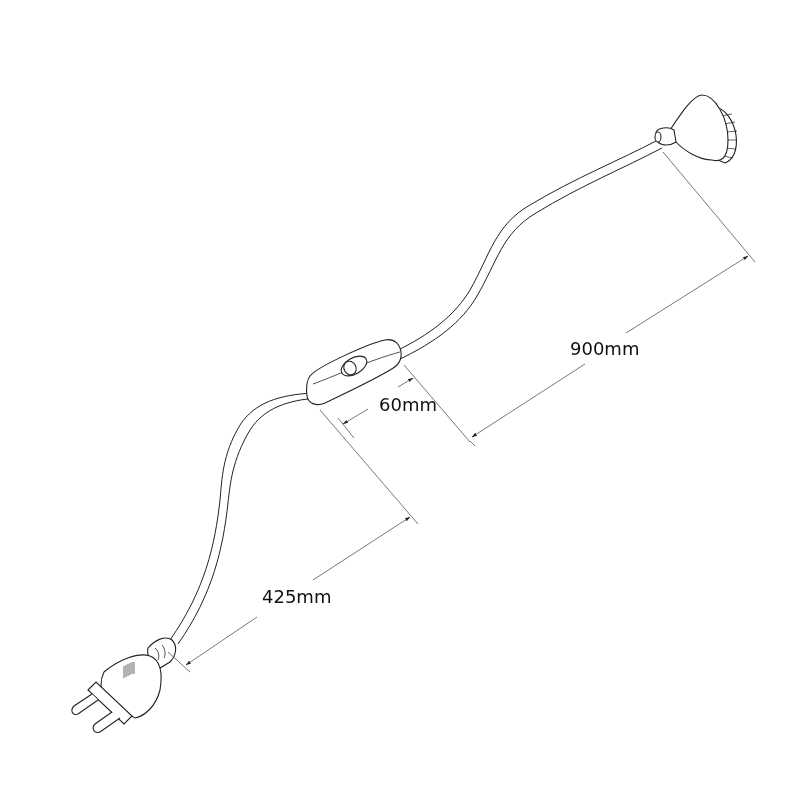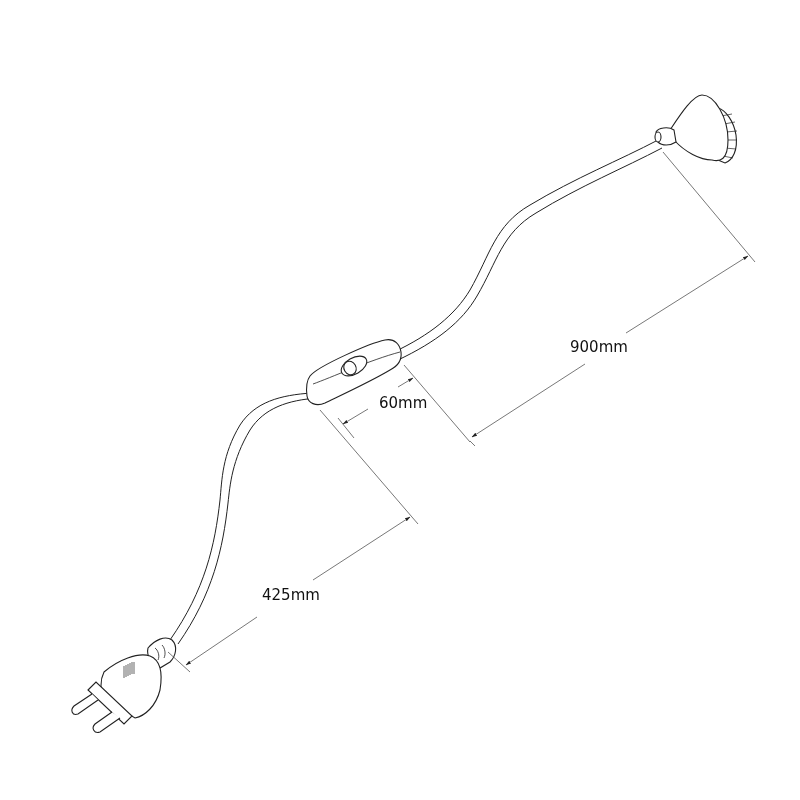--- a/index.html
+++ b/index.html
@@ -1,21 +1,21 @@
 <!DOCTYPE html>
 <html><head>
 <meta charset="utf-8">
 <style>
   html, body { margin: 0; padding: 0; background: #ffffff; }
   .canvas { position: relative; width: 800px; height: 800px; background: #ffffff; overflow: hidden; }
   svg { position: absolute; left: 0; top: 0; }
   .dim-label {
     position: absolute;
     font-family: "DejaVu Sans", "Liberation Sans", sans-serif;
-    font-size: 15px;
+    font-size: 18px;
     color: #111111;
     white-space: nowrap;
     line-height: 1;
   }
 </style>
 </head>
 <body>
 
 <div class="canvas">
   <svg width="800" height="800" viewBox="0 0 800 800">

